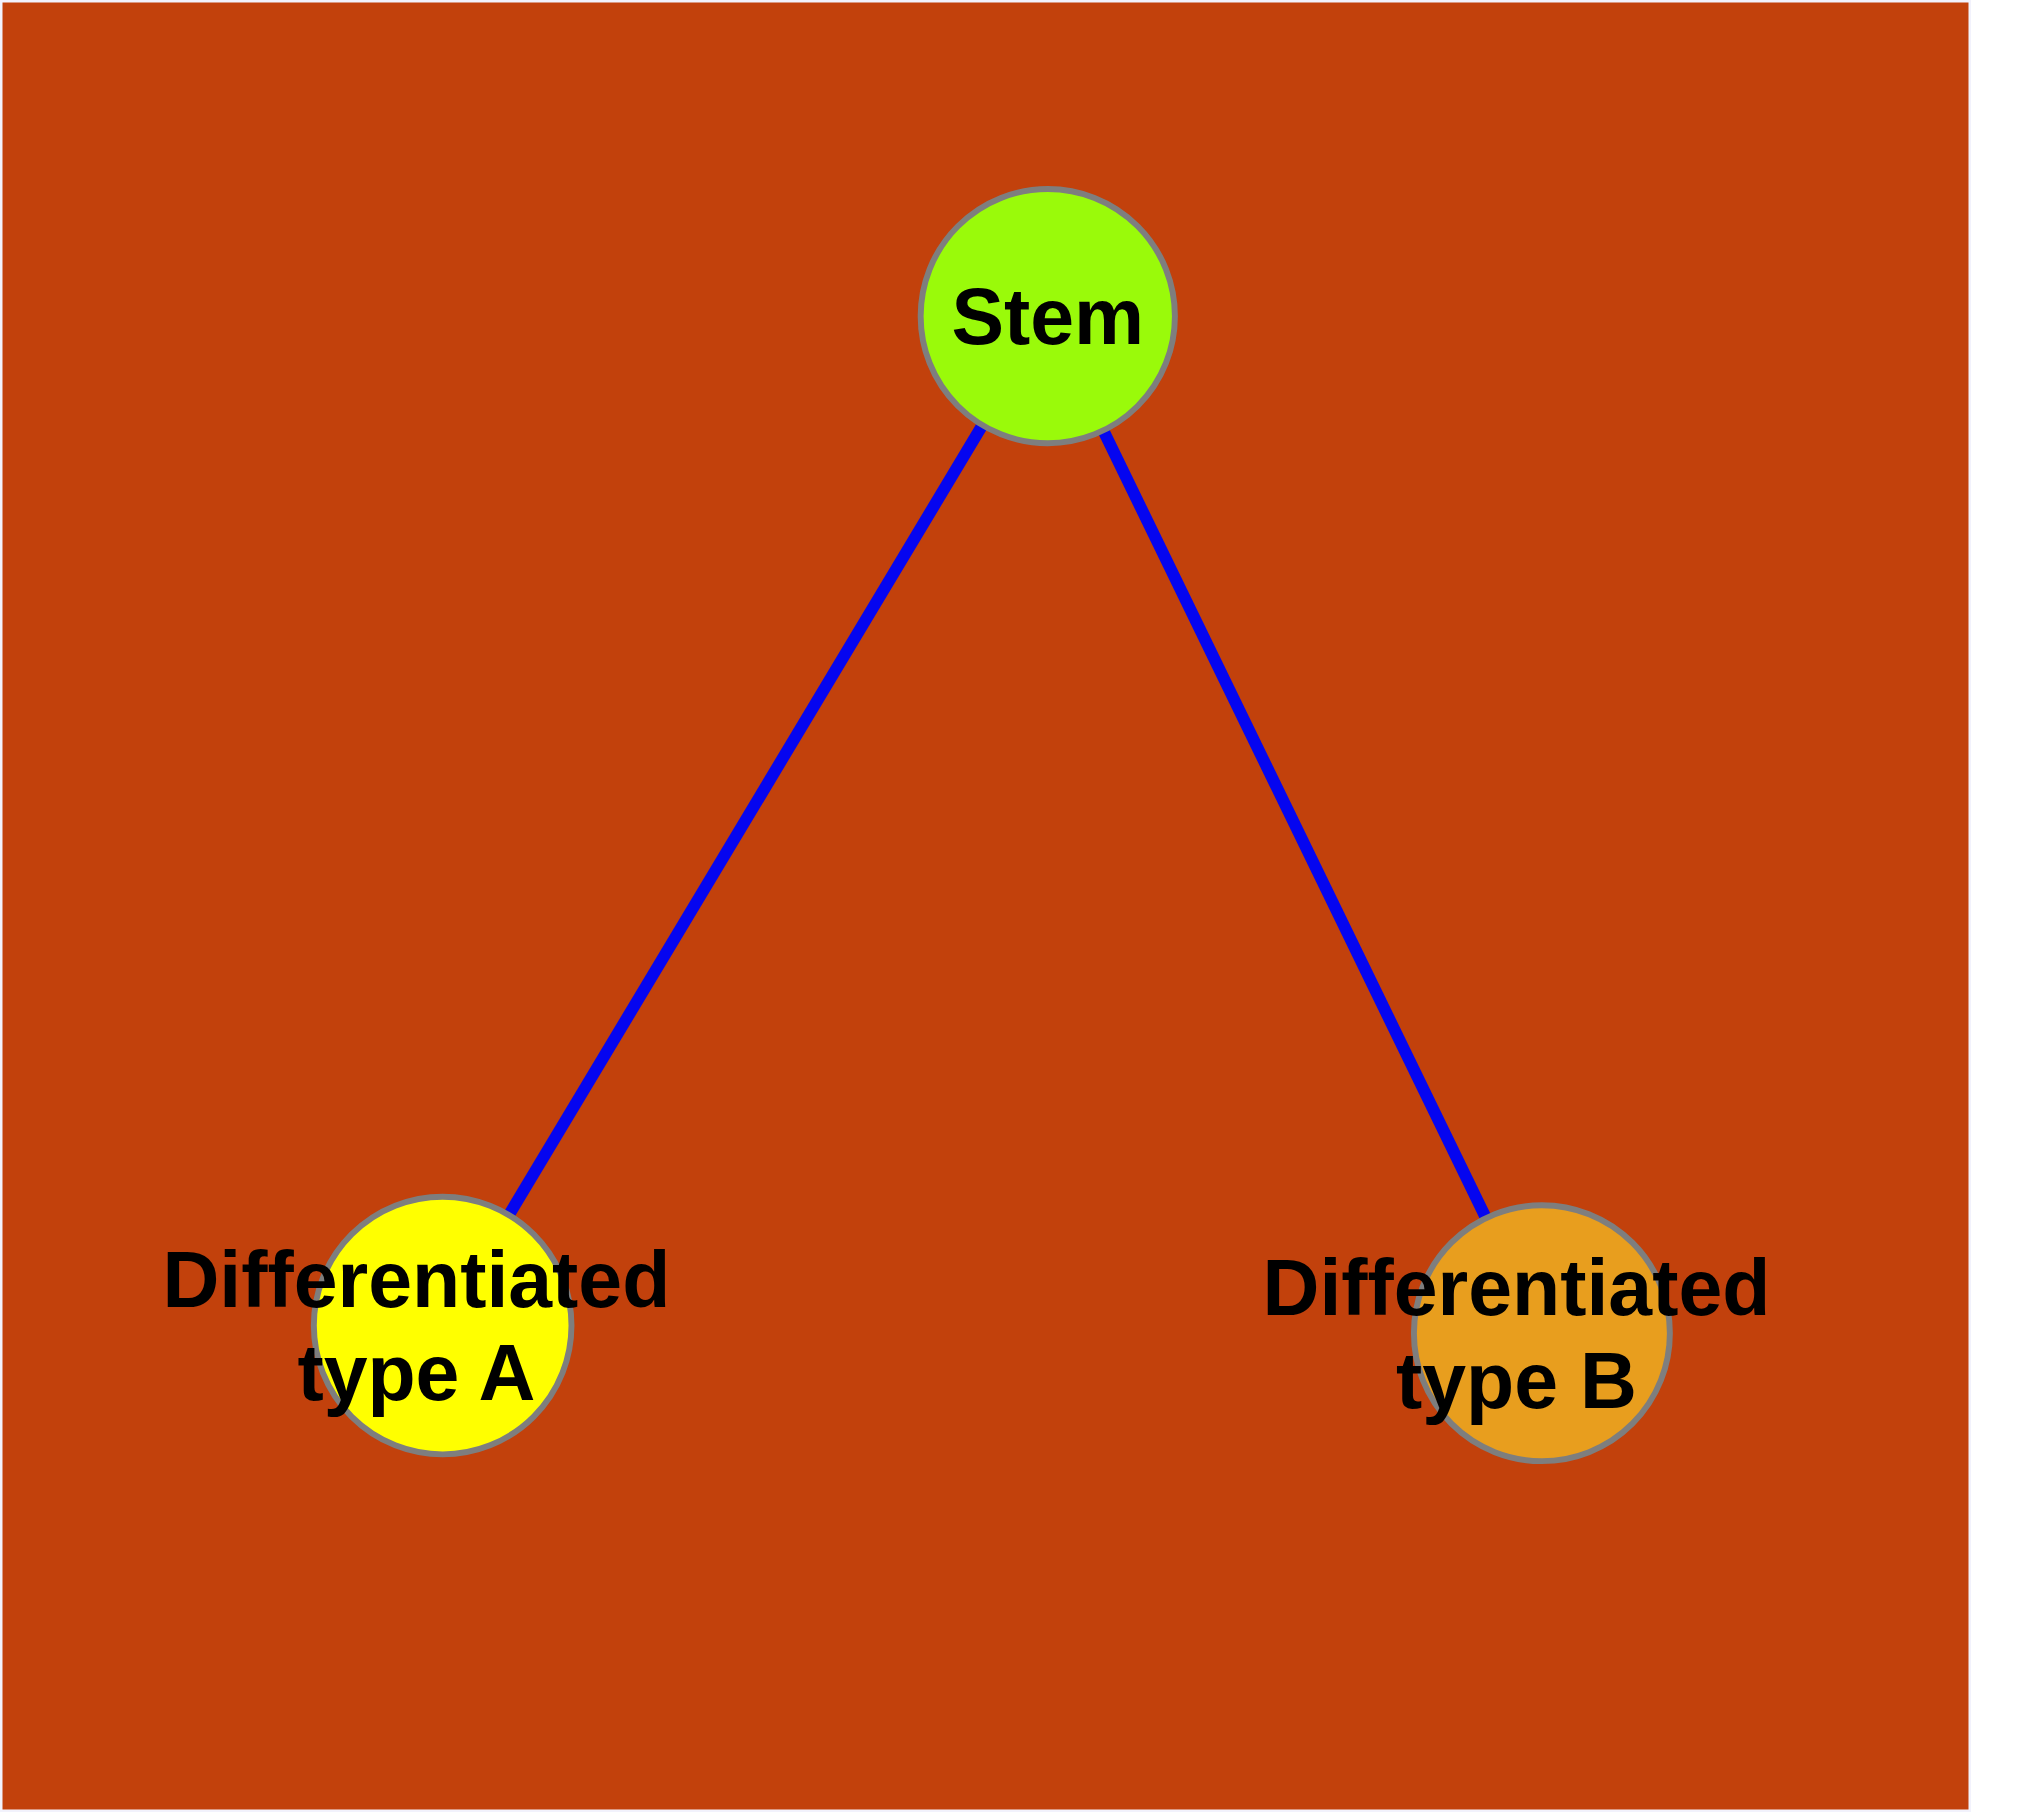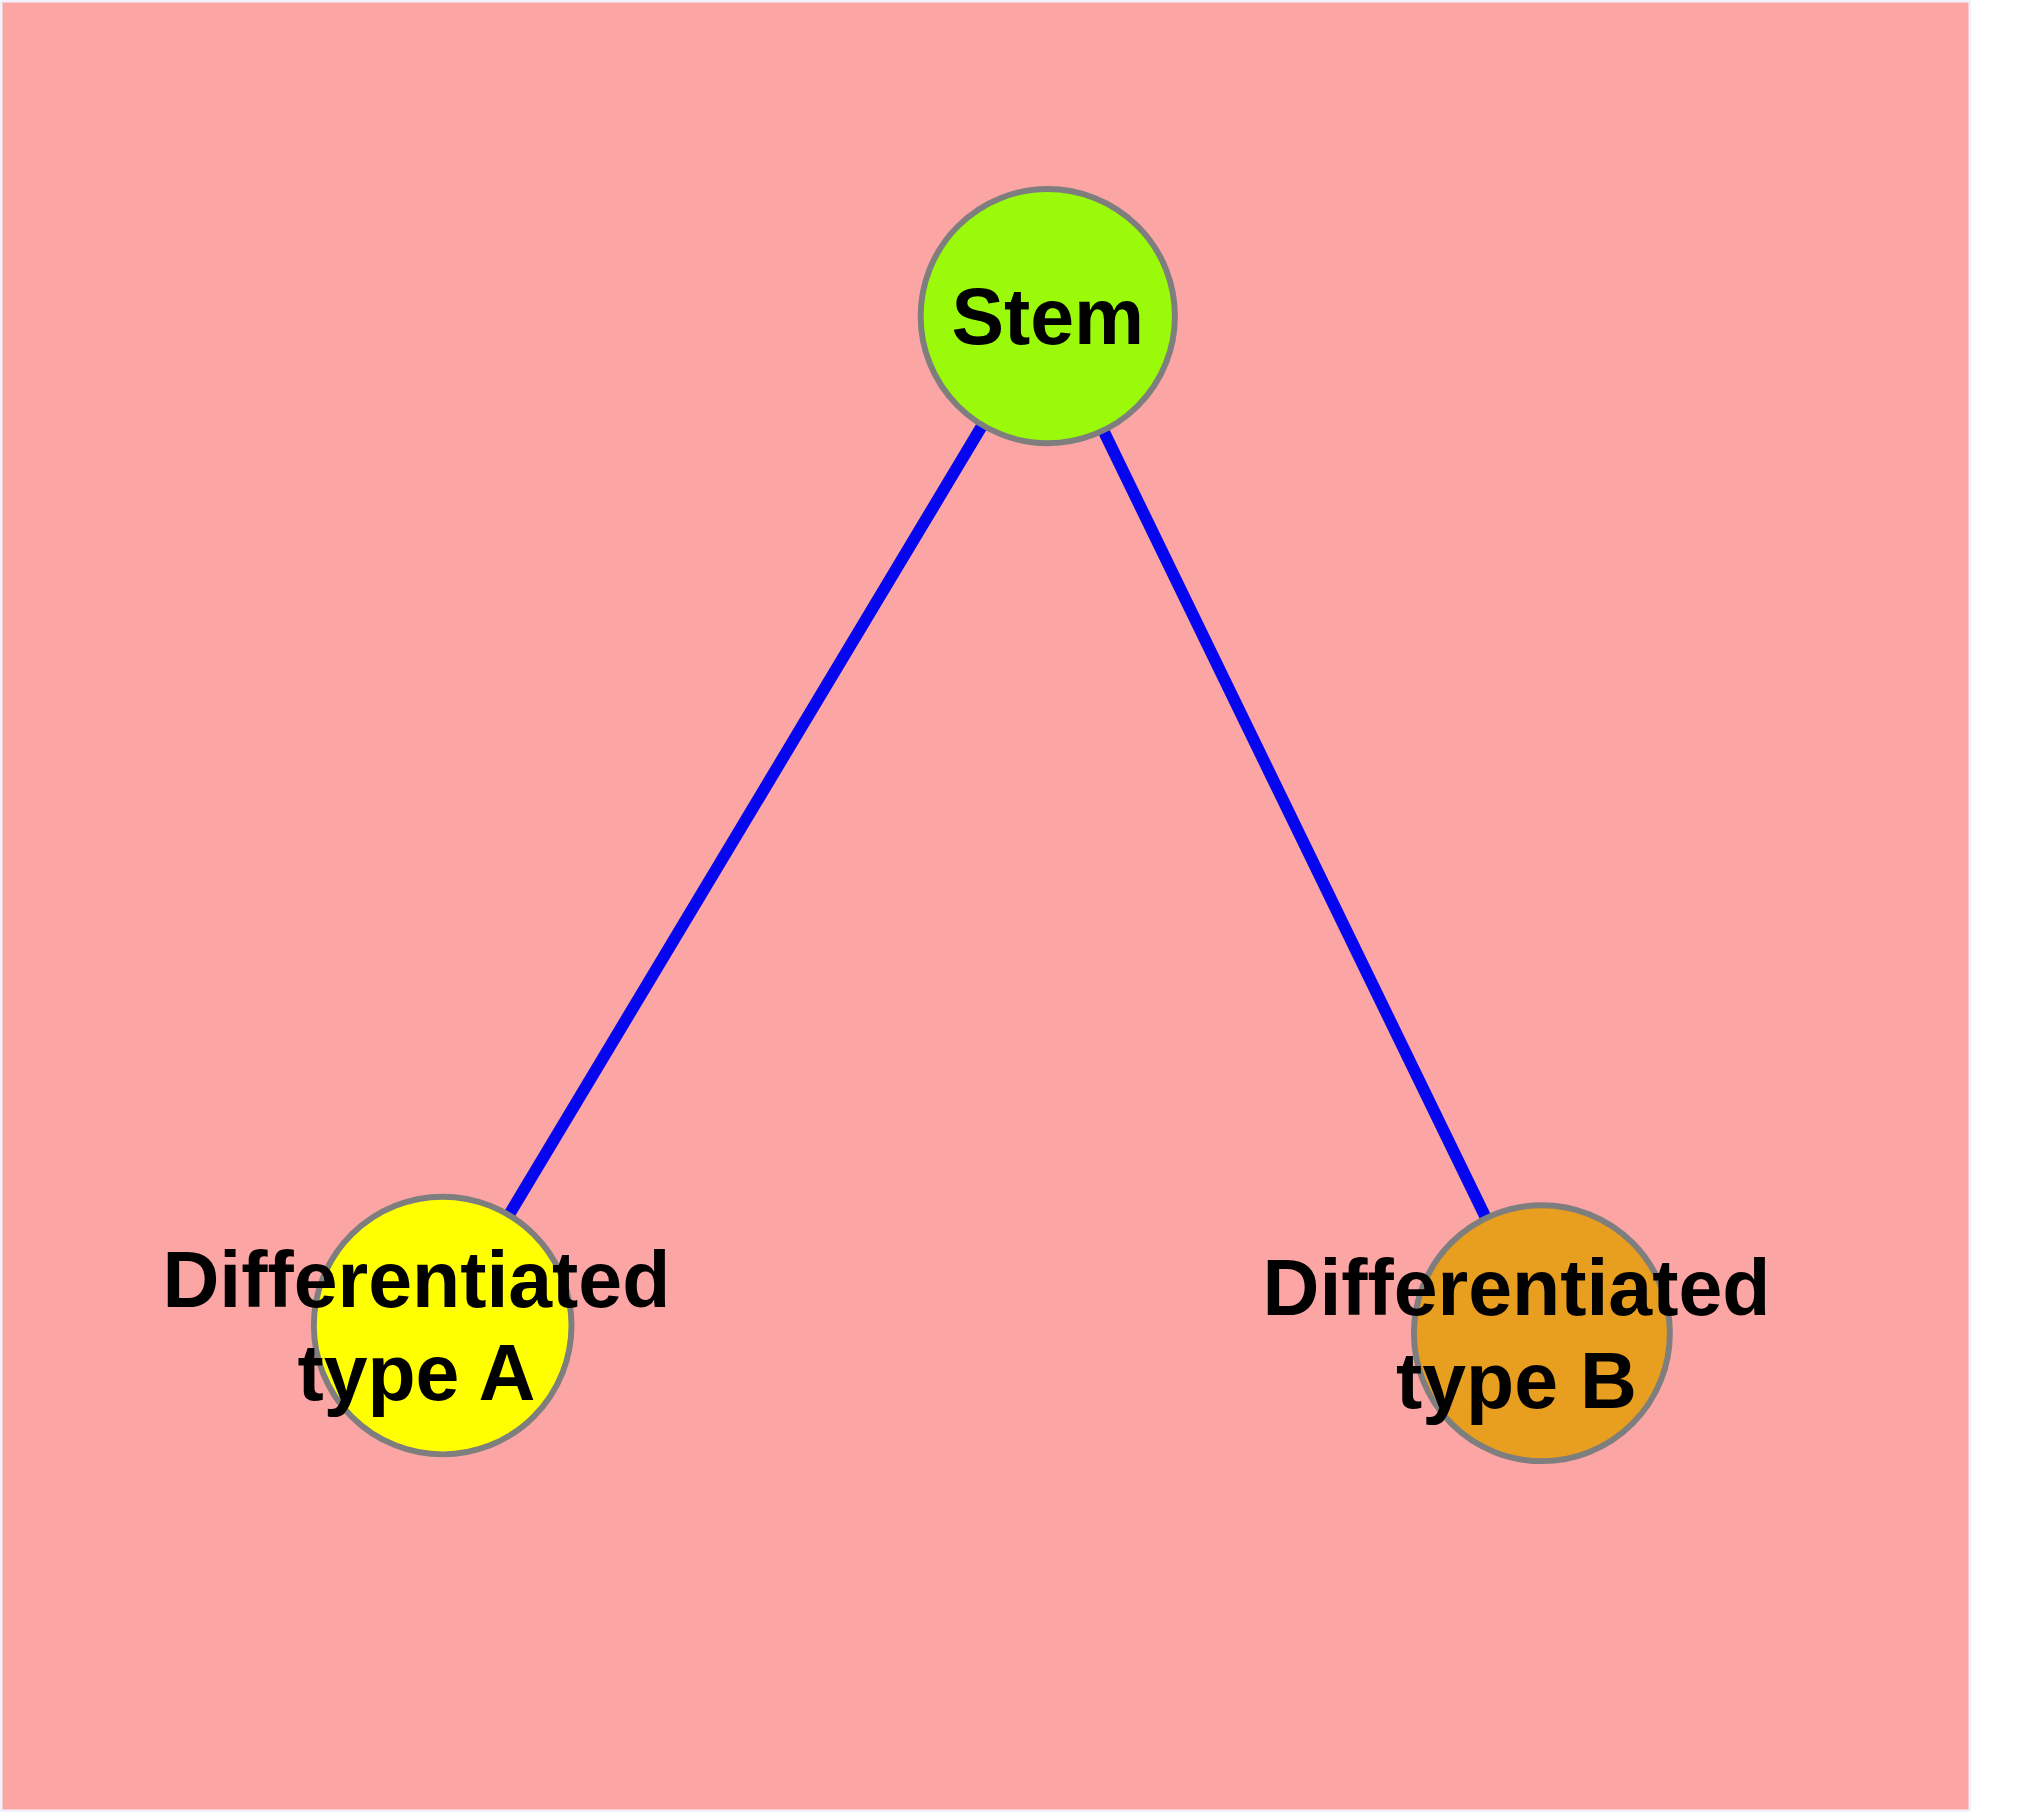--- a/index.html
+++ b/index.html
@@ -22,21 +22,21 @@
     display: block;
   }
   text, tspan {
     font-family: "Liberation Sans", sans-serif;
     font-weight: bold;
   }
 </style>
 </head>
 <body>
 
-<div class="stage" style="width: 1971px; height: 1812px; background: #fca5a5;">
+<div class="stage" style="width: 1971px; height: 1812px; background: #c2410c;">
   <svg id="graph" width="2021" height="1812" viewBox="0 0 2384 2138">
       <line x1="1236" y1="373" x2="522" y2="1564" stroke="#0505F0" stroke-width="14"></line>
       <line x1="1236" y1="373" x2="1819" y2="1573" stroke="#0505F0" stroke-width="14"></line>
       <circle cx="1236" cy="373" r="150" fill="#9AFA0A" stroke="#7E7E7E" stroke-width="7"></circle>
       <circle cx="522" cy="1564" r="152" fill="#FFFF00" stroke="#7E7E7E" stroke-width="7"></circle>
       <circle cx="1819" cy="1573" r="151" fill="#E89E1E" stroke="#7E7E7E" stroke-width="7"></circle>
       <text x="1236" text-anchor="middle" fill="#000000" font-size="93"><tspan x="1236" y="406">Stem</tspan></text>
       <text x="491" text-anchor="middle" fill="#000000" font-size="93"><tspan x="491" y="1542">Differentiated</tspan><tspan x="491" y="1652">type A</tspan></text>
       <text x="1789" text-anchor="middle" fill="#000000" font-size="93"><tspan x="1789" y="1551">Differentiated</tspan><tspan x="1789" y="1661">type B</tspan></text>
     </svg>

